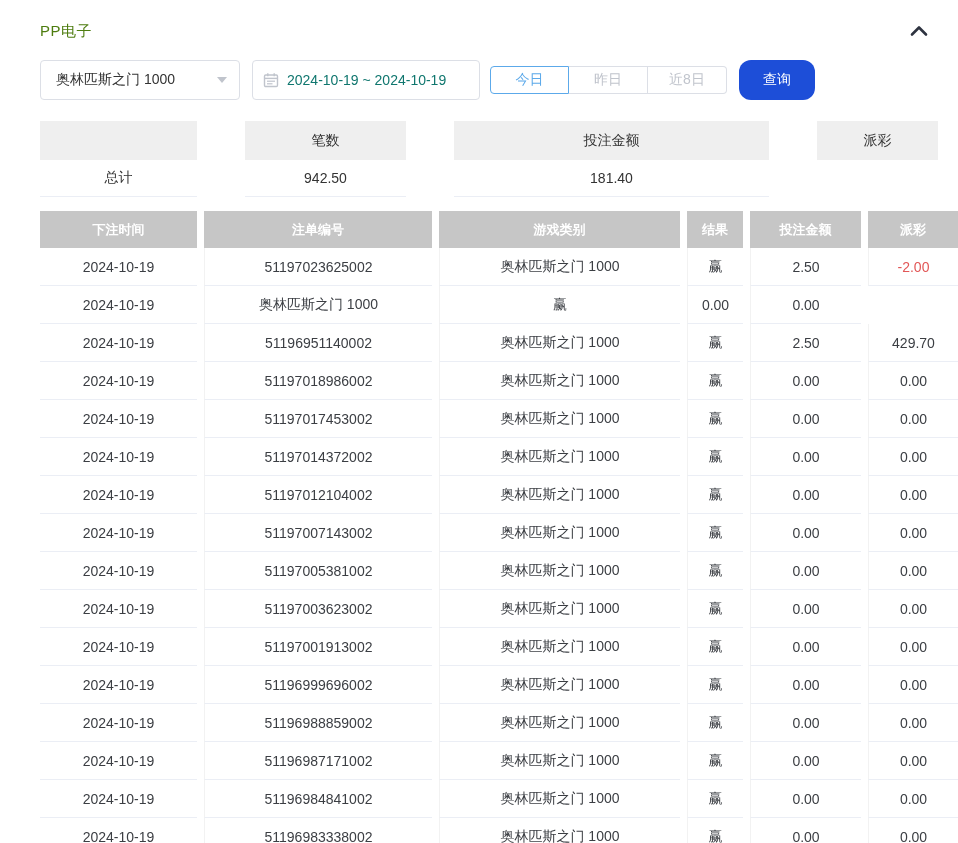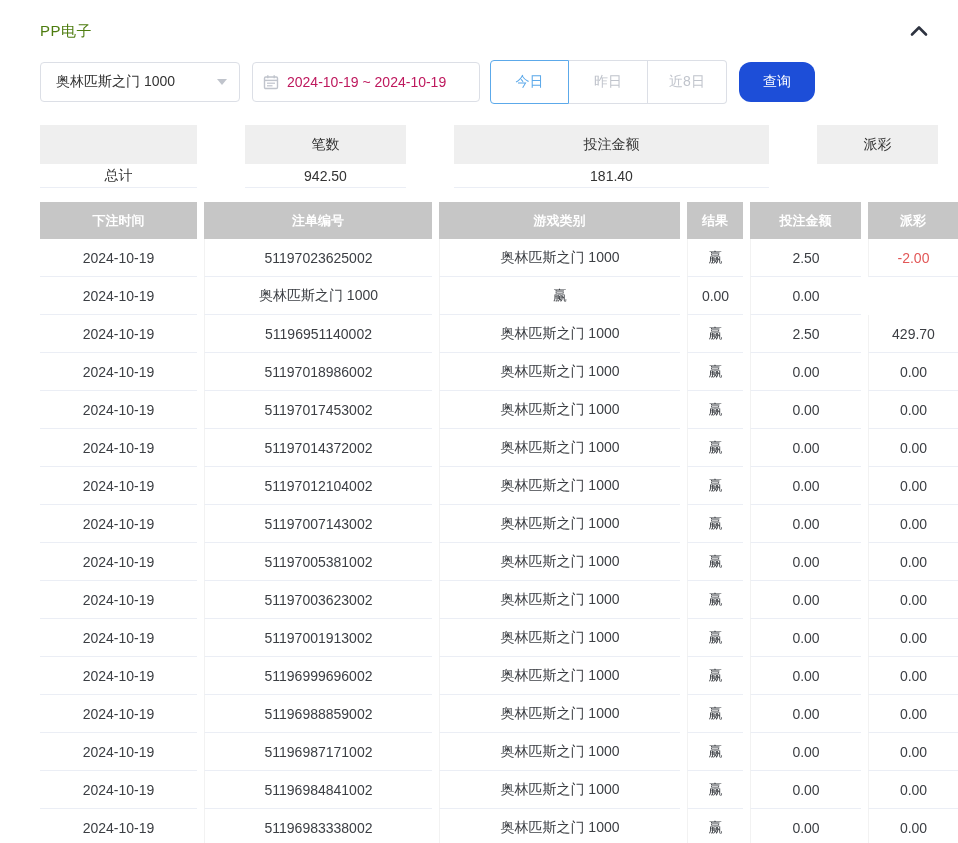--- a/index.html
+++ b/index.html
@@ -33,25 +33,25 @@
     width: 0; height: 0;
     border-left: 5px solid transparent; border-right: 5px solid transparent;
     border-top: 6px solid #c0c4cc;
   }
   .date-box {
     width: 228px; height: 40px; margin-left: 12px;
     border: 1px solid #dcdfe6; border-radius: 4px;
     display: flex; align-items: center;
     padding: 0 10px; background: #fff; cursor: pointer;
   }
-  .date-box .value { font-size: 14px; color: #be185d; margin-left: 8px; white-space: nowrap; }
+  .date-box .value { font-size: 14px; color: #0f766e; margin-left: 8px; white-space: nowrap; }
 
   .btn-group { display: flex; margin-left: 10px; }
   .btn-group .qbtn {
-    width: 79px; height: 44px; background: #fff;
+    width: 79px; height: 28px; background: #fff;
     border: 1px solid #dcdfe6; border-left-width: 0;
     font-size: 14px; color: #c0c4cc; cursor: pointer;
     font-family: inherit;
   }
   .btn-group .qbtn:first-child { border-left-width: 1px; border-radius: 4px 0 0 4px; }
   .btn-group .qbtn:last-child { border-radius: 0 4px 4px 0; }
   .btn-group .qbtn.active {
     border: 1px solid #5ca9ea; color: #5ca9ea; position: relative; z-index: 1;
   }
   .search-btn {
@@ -67,21 +67,21 @@
     grid-template-columns: 157px 161px 315px 1fr;
     column-gap: 3px;
     gap: 48px;
   }
   .summary .s-head > div {
     background: #efefef; height: 39px;
     display: flex; align-items: center; justify-content: center;
     font-size: 14px; color: #333;
   }
   .summary .s-row > div {
-    background: #fff; height: 24px;
+    background: #fff; height: 37px;
     display: flex; align-items: center; justify-content: center;
     font-size: 14px; color: #333;
     border-bottom: 1px solid #ebeef5;
   }
 
   
   .records .t-head, .records .t-row {
     display: grid;
     grid-template-columns: 157px 228px 241px 56px 111px 90px;
     column-gap: 7px;

